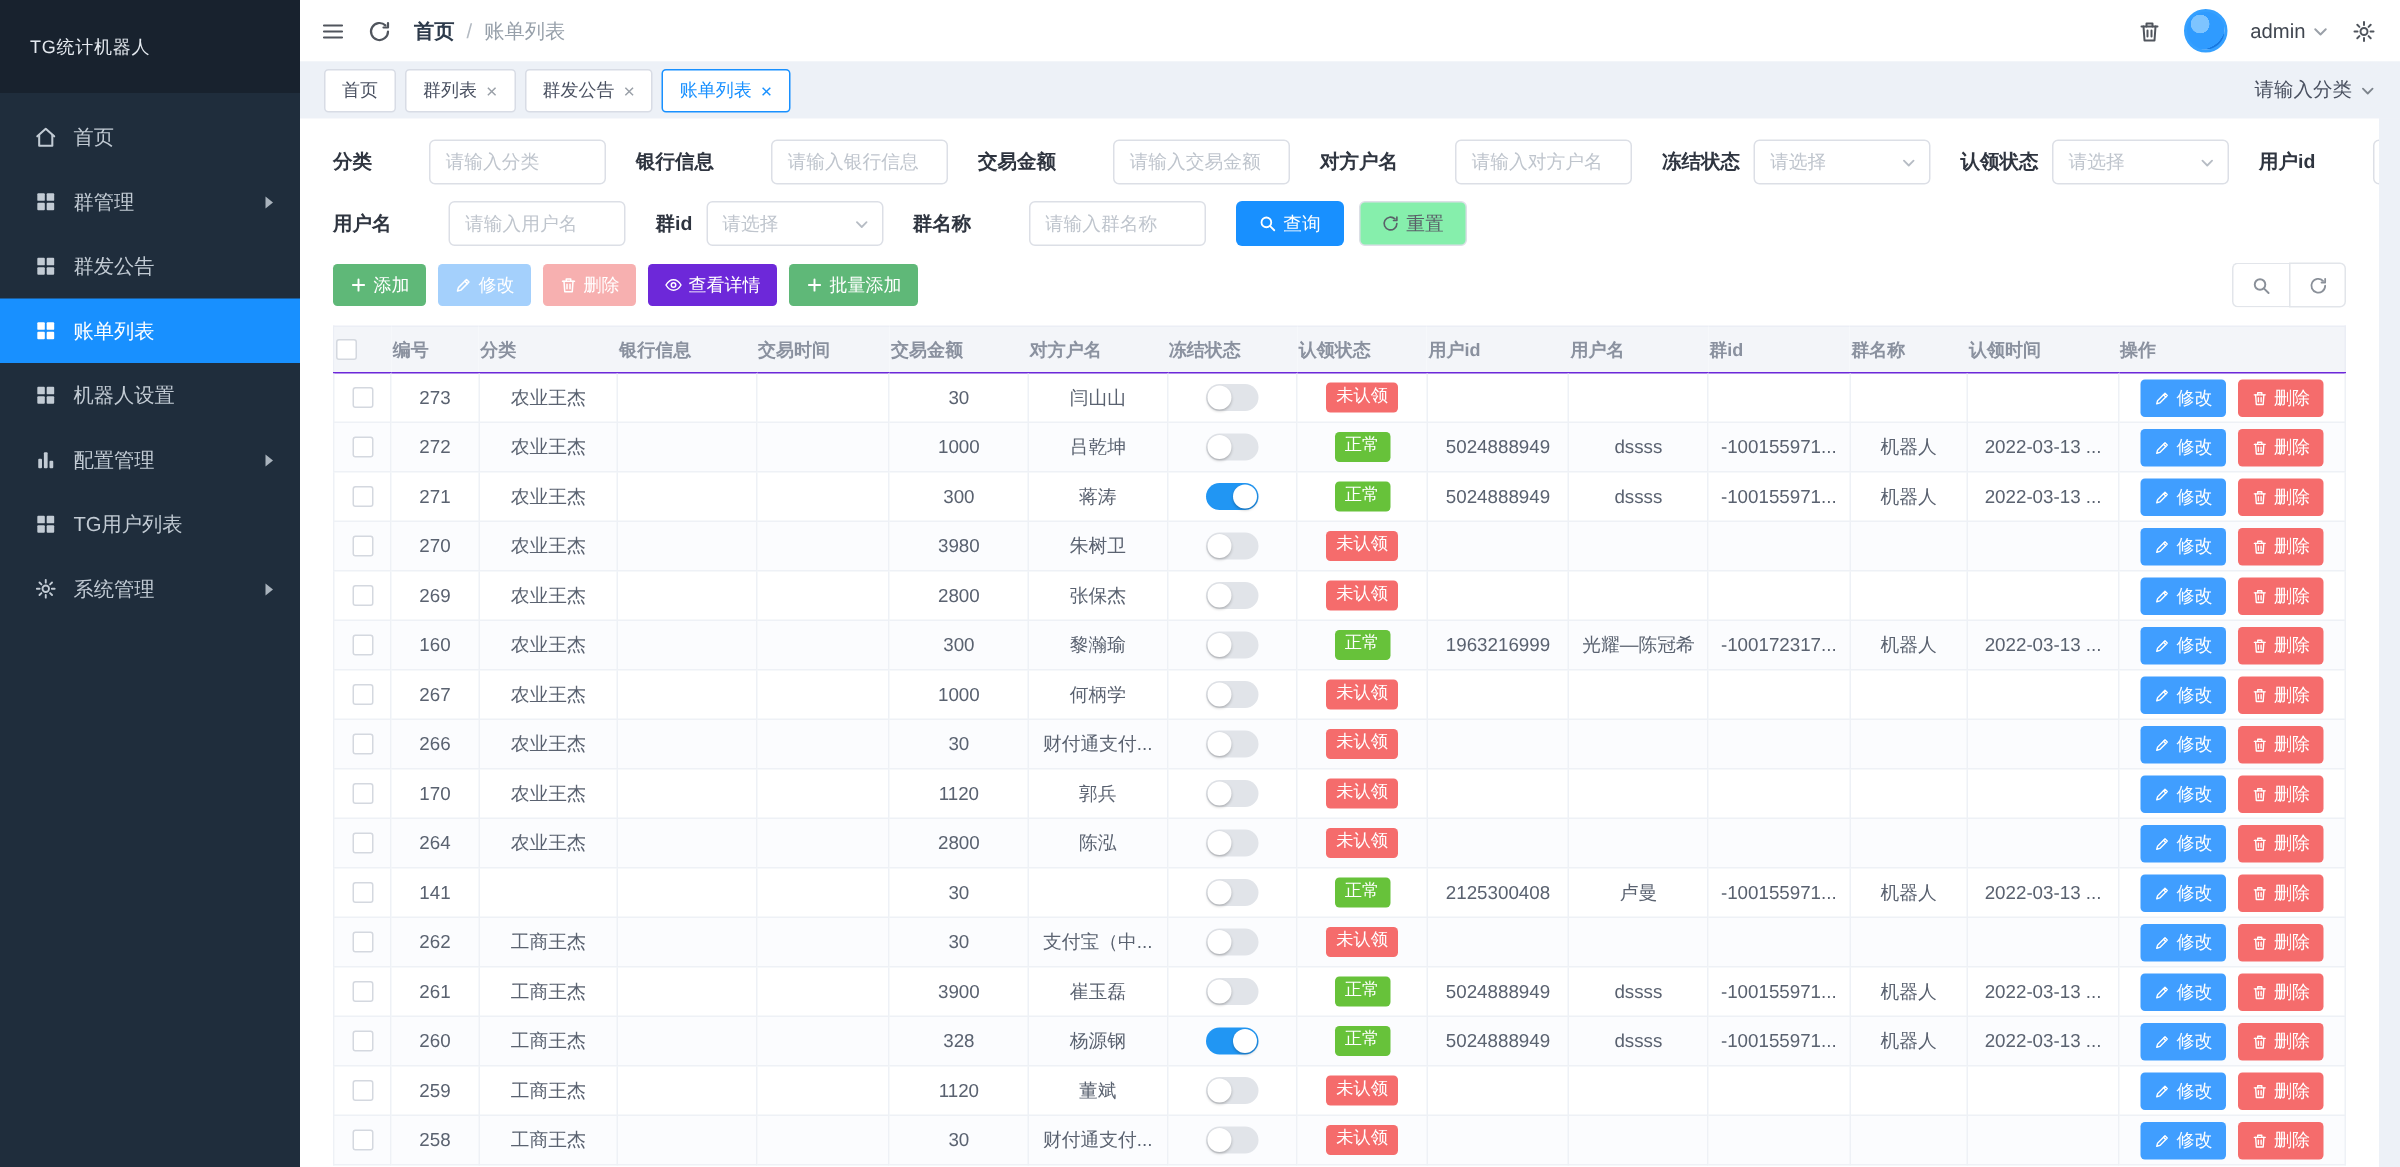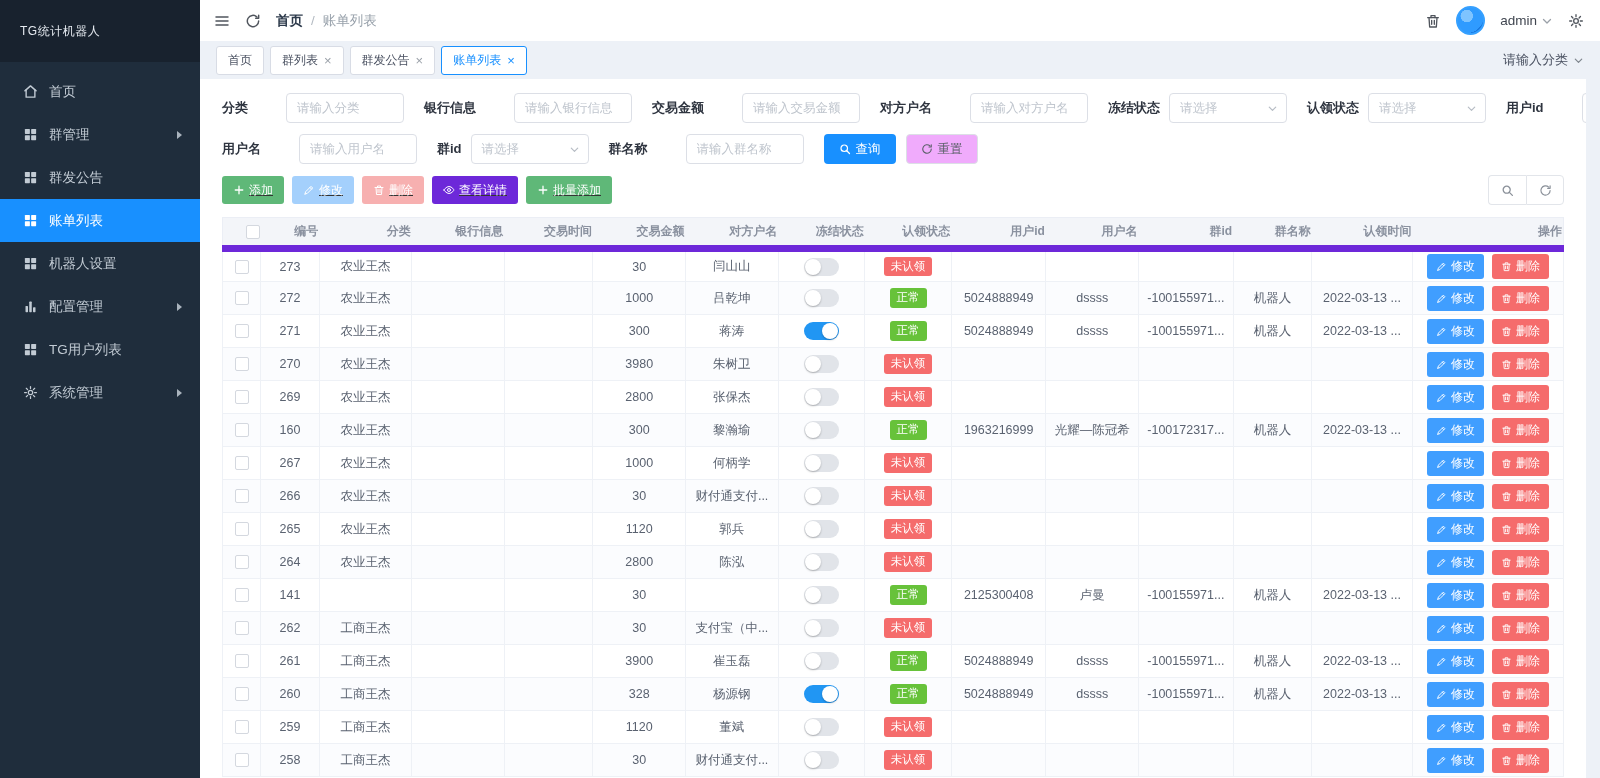--- a/index.html
+++ b/index.html
@@ -55,38 +55,38 @@
   .f-item { display:flex; align-items:center; margin-right:20px; }
   .f-label { font-size:13px; font-weight:bold; color:#2f3540; margin-right:9px; white-space:nowrap; }
   .f-input { width:118px; height:30px; border:1px solid #dcdfe6; border-radius:4px; padding:0 10px; font-size:12.5px; color:#606266; outline:none; font-family:inherit;margin-left:29px; }
   .f-input::placeholder { color:#bfc5cd; }
   .f-select { width:118px; height:30px; border:1px solid #dcdfe6; border-radius:4px; padding:0 8px 0 10px; font-size:12.5px; color:#bfc5cd; display:flex; align-items:center; justify-content:space-between; cursor:pointer; background:#fff; }
   .f-select svg { width:11px; height:11px; color:#b6bcc4; }
 
   .btn { height:30px; border-radius:4px; font-size:12.5px; display:inline-flex; align-items:center; gap:5px; padding:0 14px; border:1px solid transparent; cursor:pointer; font-family:inherit; }
   .btn svg { width:12px; height:12px; }
   .btn-primary { background:var(--accent,#1890ff); color:#fff; }
-  .btn-plain { background:#f0abfc; border-color:#dcdfe6; color:#5a6068; margin-left:10px; }
-
-  .toolbar { display:flex; align-items:center; margin:2px 0 12px 0;text-decoration:underline; }
+  .btn-plain { background:#86efac; border-color:#dcdfe6; color:#5a6068; margin-left:10px; }
+
+  .toolbar { display:flex; align-items:center; margin:2px 0 12px 0; }
   .tbtn { height:28px; border:none; border-radius:3px; color:#fff; font-size:12px; display:inline-flex; align-items:center; gap:4px; padding:0 11px; margin-right:8px; cursor:pointer; font-family:inherit; }
   .tbtn svg { width:12px; height:12px; }
   .tbtn-green { background:var(--green,#5fb878); }
   .tbtn-blue  { background:#a4d0fc; }
   .tbtn-red   { background:#f7b0b0; }
   .tbtn-gray  { background:#6d28d9; }
   .toolbar-right { margin-left:auto; display:flex; }
   .sq-btn { width:38px; height:30px; background:#fff; border:1px solid #e2e5ea; display:inline-flex; align-items:center; justify-content:center; color:#8a9099; cursor:pointer; }
   .sq-btn:first-child { border-radius:4px 0 0 4px; border-right:none; }
   .sq-btn:last-child { border-radius:0 4px 4px 0; }
   .sq-btn svg { width:13px; height:13px; }
 
   
   table { width:100%; border-collapse:collapse; table-layout:fixed; border:1px solid #ebeef5; }
-  thead th { background:#f3f5f9; height:31px; font-size:12px; color:#8a919f; font-weight:bold; text-align:right; border-bottom:7px solid #6d28d9; white-space:nowrap; }
+  thead th { background:#f3f5f9; height:31px; font-size:12px; color:#8a919f; font-weight:bold; text-align:left; border-bottom:1px solid #6d28d9; white-space:nowrap; }
   tbody td { height:33px; font-size:12.5px; color:#5a6270; text-align:center; border:1px solid #eef1f6; white-space:nowrap; overflow:hidden; text-overflow:ellipsis; padding:0 4px; }
   tbody tr:nth-child(even) td { background:#fbfcfe; }
 
   .checkbox { display:inline-block; width:14px; height:14px; border:1px solid #d4d8df; border-radius:2px; background:#fff; vertical-align:middle; cursor:pointer; }
 
   .toggle { display:inline-block; position:relative; width:35px; height:18px; border-radius:9px; background:#e1e4e9; vertical-align:middle; cursor:pointer; }
   .toggle .knob { position:absolute; top:1px; left:1px; width:16px; height:16px; border-radius:50%; background:#fff; box-shadow:0 1px 2px rgba(0,0,0,.25); }
   .toggle.on { background:var(--toggle-on,#2196f3); }
   .toggle.on .knob { left:18px; }
 
@@ -714,21 +714,21 @@
                         <path d="M9 7V4h6v3"></path>
                         <path d="M6 7l1 14h10l1-14"></path>
                         <path d="M10 11v6M14 11v6"></path>
                       </svg>
                     </span>
                     <span>删除</span>
                   </button></td>
               </tr>
               <tr>
                 <td><span class="checkbox"></span></td>
-                <td>265</td>
+                <td>170</td>
                 <td>农业王杰</td>
                 <td></td>
                 <td></td>
                 <td>1120</td>
                 <td>郭兵</td>
                 <td><span class="toggle"><span class="knob"></span></span></td>
                 <td><span class="badge badge-red">未认领</span></td>
                 <td></td>
                 <td></td>
                 <td></td>

